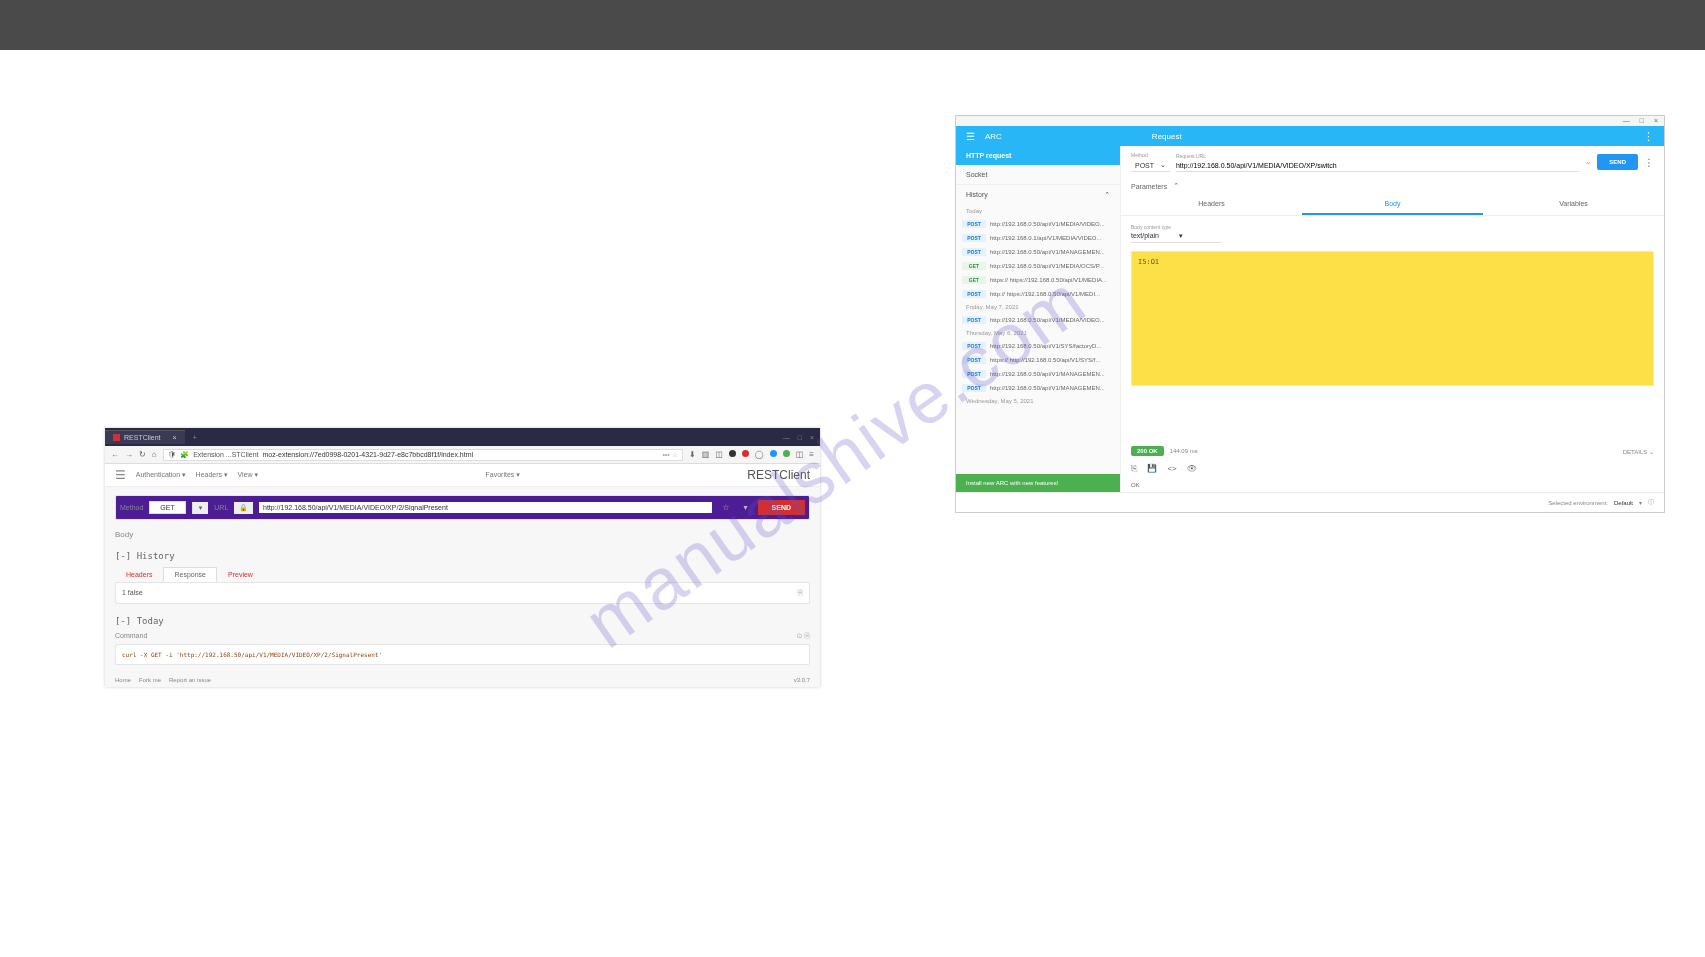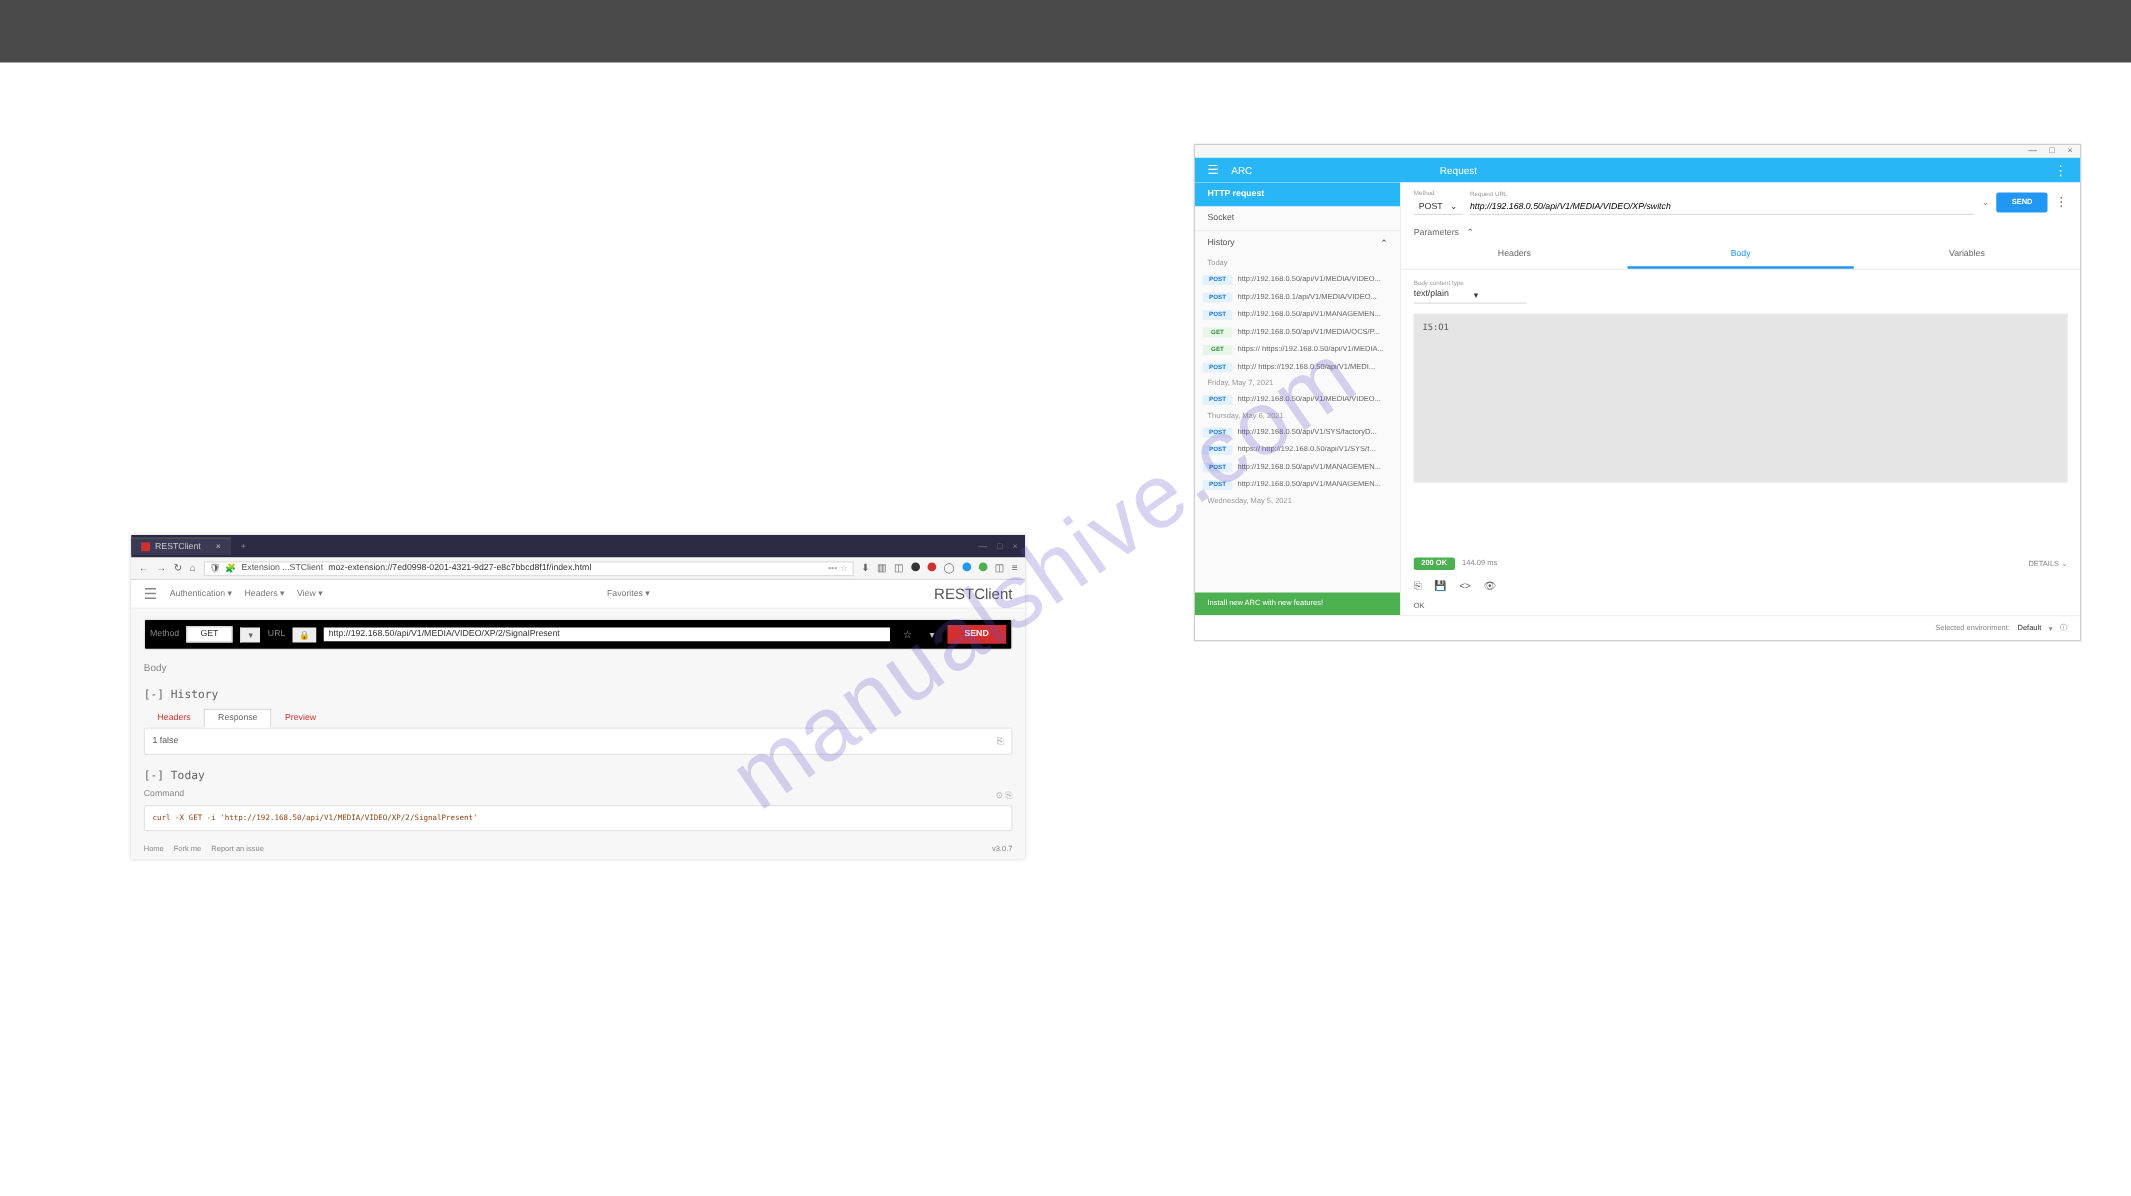--- a/index.html
+++ b/index.html
@@ -20,21 +20,21 @@
 .ff-url { flex: 1; background: #fff; border: 1px solid #ddd; height: 12px; font-size: 7px; padding: 0 4px; display: flex; align-items: center; color: #555; gap: 4px; }
 .ff-icons { display: flex; gap: 6px; font-size: 8px; color: #666; }
 .ff-icon-dot { width: 7px; height: 7px; border-radius: 50%; }
 
 .rc-header { background: #fff; padding: 4px 10px; display: flex; align-items: center; gap: 10px; font-size: 7px; color: #777; border-bottom: 1px solid #eee; }
 .rc-menu-icon { font-size: 12px; color: #888; }
 .rc-brand { margin-left: auto; font-size: 12px; color: #555; font-weight: 300; }
 
 .rc-body { background: #f7f7f7; padding: 8px 10px; }
 .rc-section-header { display: flex; align-items: center; gap: 6px; font-size: 9px; color: #666; margin-bottom: 6px; font-family: monospace; }
-.rc-request-row { display: flex; align-items: center; gap: 6px; background: #000000; border: 1px solid #e5e5e5; padding: 4px; border-radius: 2px; }
+.rc-request-row { display: flex; align-items: center; gap: 6px; background: #4c1d95; border: 1px solid #e5e5e5; padding: 4px; border-radius: 2px; }
 .rc-label { font-size: 7px; color: #888; }
 .rc-method-box { background: #fff; border: 1px solid #ddd; padding: 2px 10px; font-size: 7px; color: #333; display: flex; align-items: center; gap: 6px; }
 .rc-method-dd { background: #eee; padding: 2px 6px; font-size: 7px; color: #666; border-left: 1px solid #ddd; }
 .rc-url-input { flex: 1; border: none; font-size: 7px; color: #333; padding: 2px 4px; outline: none; }
 .rc-url-star { color: #bbb; font-size: 8px; padding: 0 4px; }
 .rc-send-btn { background: #d32f2f; color: #fff; border: none; padding: 4px 14px; font-size: 7px; font-weight: bold; cursor: pointer; }
 
 .rc-body-section { margin-top: 10px; }
 .rc-body-label { font-size: 8px; color: #888; margin-bottom: 4px; }
 .rc-body-textarea { width: 100%; height: 60px; border: 1px solid #e5e5e5; background: #fff; font-size: 7px; color: #aaa; padding: 6px; resize: none; border-radius: 2px; }
@@ -69,33 +69,33 @@
 .arc-method-get { background: #e8f5e9; color: #388e3c; }
 .arc-history-url { color: #666; overflow: hidden; text-overflow: ellipsis; white-space: nowrap; flex: 1; }
 .arc-install-banner { background: #4caf50; color: #fff; padding: 6px 10px; font-size: 6px; margin-top: auto; cursor: pointer; }
 
 .arc-content { flex: 1; display: flex; flex-direction: column; background: #fff; }
 .arc-request-row { display: flex; align-items: center; padding: 6px 10px; gap: 6px; }
 .arc-field-group { display: flex; flex-direction: column; gap: 1px; }
 .arc-field-label { font-size: 5px; color: #999; }
 .arc-method-select { font-size: 7px; color: #333; padding: 2px 4px; border: none; border-bottom: 1px solid #ddd; display: flex; align-items: center; gap: 6px; cursor: pointer; }
 .arc-url-field { flex: 1; }
-.arc-url-input { width: 100%; border: none; border-bottom: 1px solid #ddd; font-size: 7px; padding: 2px 0; outline: none; font-style: italic; }
+.arc-url-input { width: 100%; border: none; border-bottom: 1px solid #ddd; font-size: 7px; padding: 2px 0; outline: none; }
 .arc-send-btn { background: #2196f3; color: #fff; border: none; padding: 5px 12px; font-size: 6px; font-weight: bold; border-radius: 2px; cursor: pointer; }
 .arc-more-icon { color: #666; font-size: 10px; cursor: pointer; }
 
 .arc-params-row { padding: 4px 10px; font-size: 7px; color: #666; display: flex; align-items: center; gap: 6px; }
 .arc-tabs { display: flex; border-bottom: 1px solid #eee; }
 .arc-tab { flex: 1; text-align: center; padding: 6px; font-size: 7px; color: #666; cursor: pointer; }
 .arc-tab.active { color: #2196f3; border-bottom: 2px solid #2196f3; }
 
 .arc-body-editor { padding: 8px 10px; flex: 1; }
 .arc-content-type-label { font-size: 5px; color: #999; }
 .arc-content-type { font-size: 7px; color: #333; border-bottom: 1px solid #ddd; padding: 2px 0; margin-bottom: 8px; display: flex; gap: 20px; width: 90px; cursor: pointer; }
-.arc-body-input { width: 100%; height: 135px; border: 1px solid #e8e8e8; background: #e5e5e5; padding: 6px; font-size: 7px; color: #555; font-family: monospace; resize: none; }
+.arc-body-input { width: 100%; height: 135px; border: 1px solid #e8e8e8; background: #fde047; padding: 6px; font-size: 7px; color: #555; font-family: monospace; resize: none; }
 
 .arc-response-bar { display: flex; align-items: center; padding: 4px 10px; gap: 6px; }
 .arc-status-badge { background: #4caf50; color: #fff; padding: 2px 6px; font-size: 6px; font-weight: bold; border-radius: 2px; }
 .arc-timing { font-size: 6px; color: #888; }
 .arc-details-link { margin-left: auto; font-size: 6px; color: #888; cursor: pointer; }
 .arc-response-toolbar { display: flex; gap: 10px; padding: 4px 10px; font-size: 8px; color: #666; }
 .arc-toolbar-icon { cursor: pointer; }
 .arc-response-text { padding: 4px 10px; font-size: 6px; color: #666; }
 
 .arc-footer { border-top: 1px solid #eee; padding: 5px 10px; display: flex; align-items: center; font-size: 6px; color: #888; gap: 6px; }

